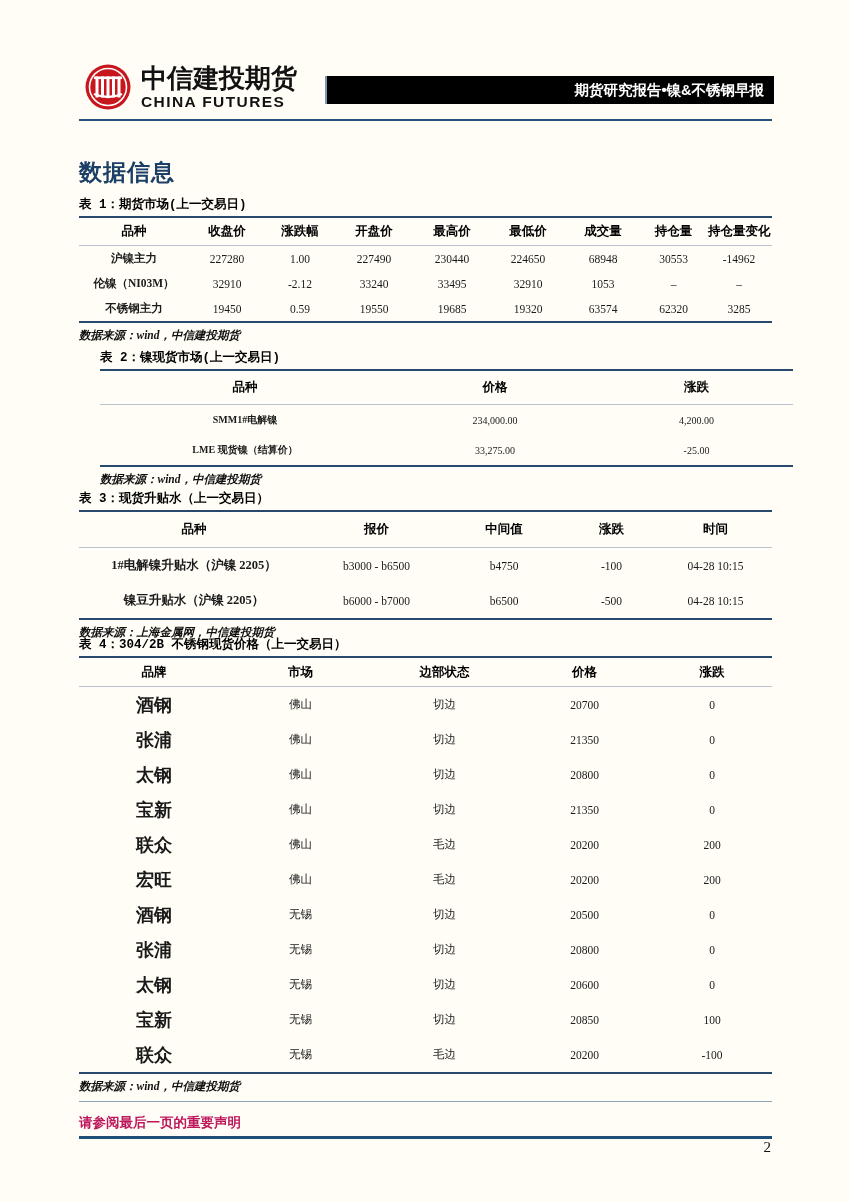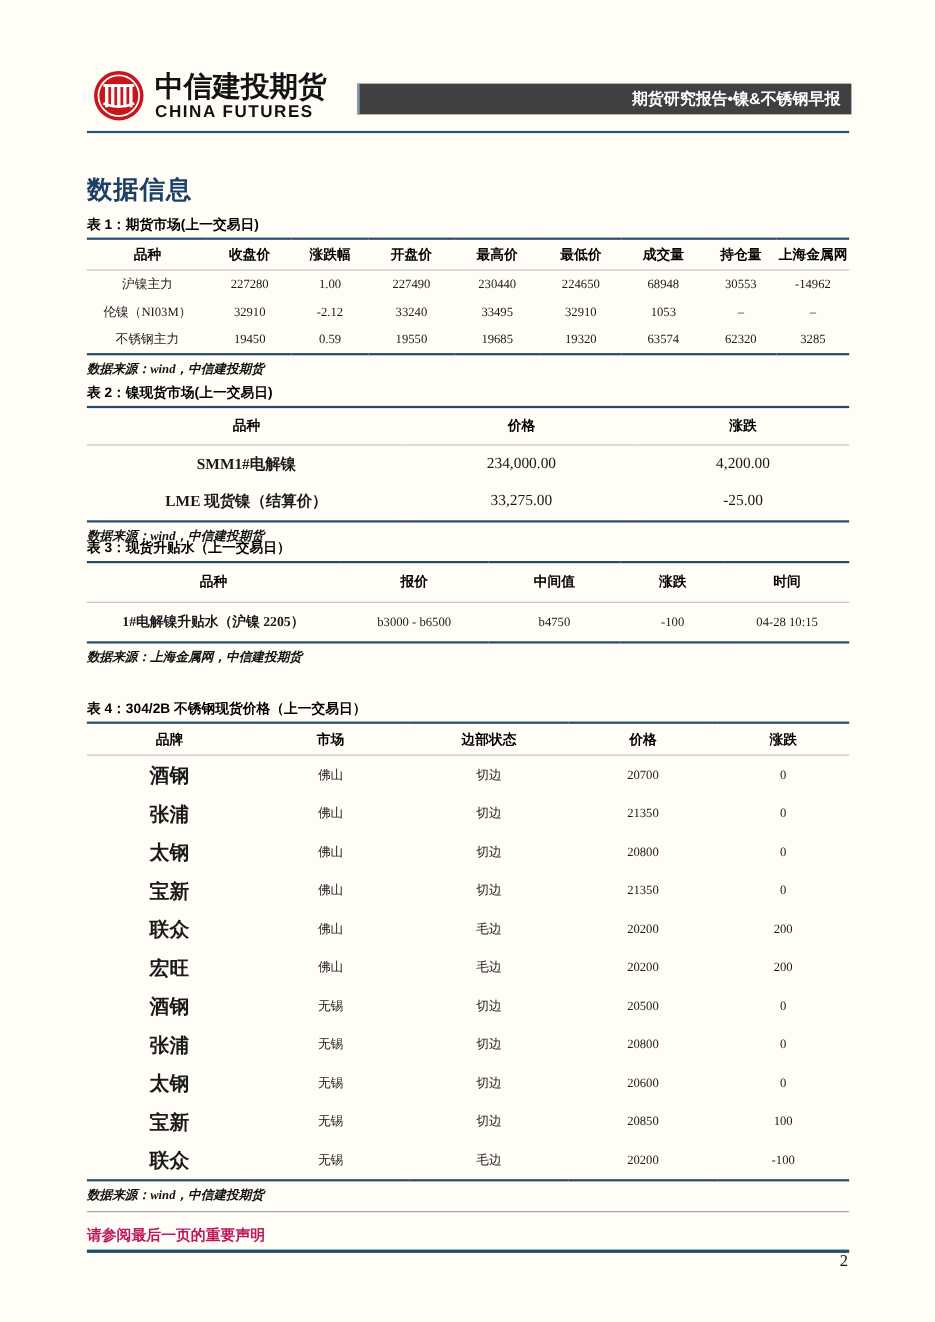--- a/index.html
+++ b/index.html
@@ -59,21 +59,21 @@
     letter-spacing: 1.4px;
     margin-top: 3px;
     white-space: nowrap;
   }
   .header-banner {
     position: absolute;
     left: 325px;
     top: 76px;
     width: 447px;
     height: 28px;
-    background: #404040;
+    background: #000000;
     border-left: 2px solid #7d99ae;
   }
   .header-banner-text {
     position: absolute;
     right: 10px;
     top: 50%;
     transform: translateY(-50%);
     color: #ffffff;
     font-family: "Liberation Sans", "DejaVu Sans", sans-serif;
     font-size: 14.5px;
@@ -97,21 +97,21 @@
     font-family: "Liberation Sans", "DejaVu Sans", sans-serif;
     font-size: 23px;
     font-weight: bold;
     color: #1b3f66;
     letter-spacing: 1px;
   }
 
   
   .tbl-block { position: absolute; left: 79px; width: 693px; }
   .tbl-caption {
-    font-family: Liberation Sans, sans-serif;
+    font-family: Liberation Mono, monospace;
     font-size: 12.5px;
     font-weight: bold;
     color: #000;
     margin-bottom: 3px;
     white-space: nowrap;
   }
   table.rpt {
     width: 693px;
     border-collapse: collapse;
     table-layout: fixed;
@@ -130,34 +130,34 @@
   table.rpt tbody td {
     font-size: 11.5px;
     color: #1a1a1a;
     padding: 5px 2px 5px 2px;
     text-align: center;
     font-family: "Liberation Serif", "DejaVu Serif", serif;
     white-space: nowrap;
   }
   table.rpt tbody tr:last-child td { }
   table.rpt tbody { border-bottom: 2.2px solid #27496d; }
-  td.rowlabel, th.rowlabel { font-weight: normal; }
+  td.rowlabel, th.rowlabel { font-weight: bold; }
   .src-note {
     font-family: "Liberation Serif", "DejaVu Serif", serif;
     font-size: 11.5px;
     font-weight: bold;
     font-style: italic;
     color: #101010;
     margin-top: 5px;
     white-space: nowrap;
   }
 
   
   .t2 table.rpt thead th, .t2 table.rpt tbody td { padding: 8px 2px; }
-  .t2 table.rpt tbody td { font-size: 14px; text-align: center; }
+  .t2 table.rpt tbody td { font-size: 10px; text-align: center; }
   .t2 td.rowlabel { font-weight: bold; font-size: 12.5px; }
   .t3 table.rpt thead th, .t3 table.rpt tbody td { padding: 9px 2px; }
   .t3 td.rowlabel { font-weight: bold; font-size: 12.5px; }
   .t4 table.rpt thead th, .t4 table.rpt tbody td { padding: 5.5px 2px; }
   .t4 td.rowlabel { font-weight: bold; font-size: 18px; }
 
   
   .footer-rule-top {
     position: absolute;
     left: 79px;
@@ -244,21 +244,21 @@
       <thead>
         <tr>
           <th>品种</th>
           <th>收盘价</th>
           <th>涨跌幅</th>
           <th>开盘价</th>
           <th>最高价</th>
           <th>最低价</th>
           <th>成交量</th>
           <th>持仓量</th>
-          <th>上海金属网</th>
+          <th>持仓量变化</th>
         </tr>
       </thead>
       <tbody>
         <tr>
           <td class="rowlabel">沪镍主力</td>
           <td>227280</td>
           <td>1.00</td>
           <td>227490</td>
           <td>230440</td>
           <td>224650</td>
@@ -286,21 +286,21 @@
           <td>19320</td>
           <td>63574</td>
           <td>62320</td>
           <td>3285</td>
         </tr>
       </tbody>
     </table>
     <div class="src-note">数据来源：wind，中信建投期货</div>
   </div>
 
-  <div class="tbl-block t2" style="top:349px;">
+  <div class="tbl-block t2" style="top:349px;margin-left:21px;">
     <div class="tbl-caption">表 2：镍现货市场(上一交易日)</div>
     <table class="rpt">
       <colgroup>
           <col style="width:290px">
           <col style="width:210px">
           <col style="width:193px">
         </colgroup>
       <thead>
         <tr>
           <th>品种</th>
@@ -344,20 +344,27 @@
         </tr>
       </thead>
       <tbody>
         <tr>
           <td class="rowlabel">1#电解镍升贴水（沪镍 2205）</td>
           <td>b3000 - b6500</td>
           <td>b4750</td>
           <td>-100</td>
           <td>04-28 10:15</td>
         </tr>
+        <tr>
+          <td class="rowlabel">镍豆升贴水（沪镍 2205）</td>
+          <td>b6000 - b7000</td>
+          <td>b6500</td>
+          <td>-500</td>
+          <td>04-28 10:15</td>
+        </tr>
       </tbody>
     </table>
     <div class="src-note">数据来源：上海金属网，中信建投期货</div>
   </div>
 
   <div class="tbl-block t4" style="top:636px;">
     <div class="tbl-caption">表 4：304/2B 不锈钢现货价格（上一交易日）</div>
     <table class="rpt">
       <colgroup>
           <col style="width:150px">

